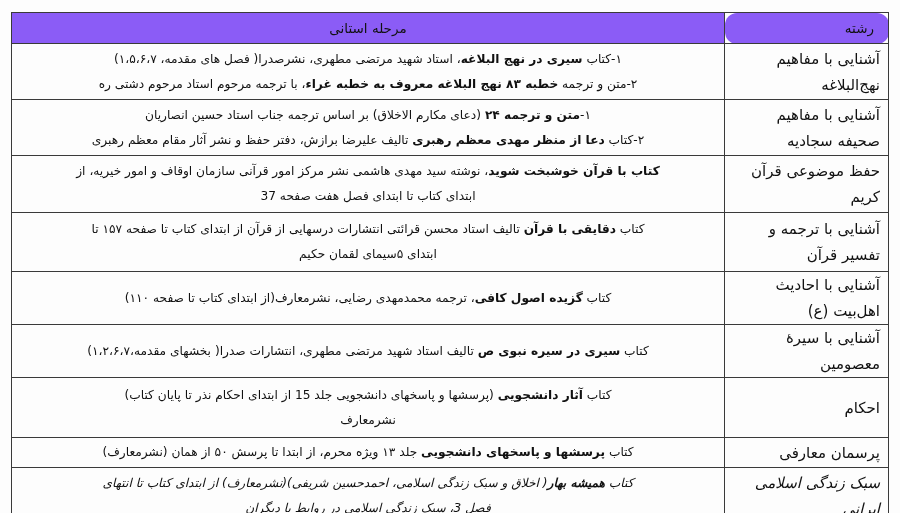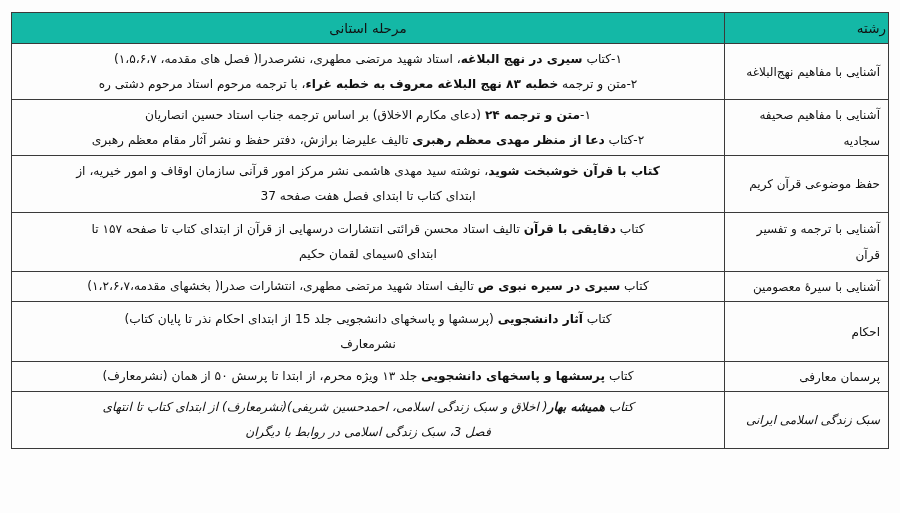--- a/index.html
+++ b/index.html
@@ -29,35 +29,36 @@
       direction: rtl;
       table-layout: fixed;
     }
     table.curriculum th,
     table.curriculum td {
       border: 1.3px solid #3a3a3a;
       padding: 0 8px;
       vertical-align: middle;
     }
     table.curriculum thead th {
-      background: #14b8a6;
+      background: #8b5cf6;
       font-weight: normal;
       font-size: 13.5px;
       height: 30px;
       text-align: center;
       margin-left: 6px;
     }
     table.curriculum thead th.col-field {
       text-align: right;
-      padding-right: 2px;
+      padding-right: 14px;
+      border-radius: 12px;
     }
     col.c-field { width: 164px; }
     col.c-stage { width: 713px; }
     td.field {
-      font-size: 12px;
+      font-size: 15px;
       text-align: right;
       line-height: 26px;
       padding-right: 8px;
     }
     td.stage {
       font-size: 12.2px;
       text-align: center;
       line-height: 25px;
       padding-right: 6px;
     }
@@ -110,20 +111,26 @@
             <span class="line"><span>ابتدای کتاب تا ابتدای فصل هفت صفحه 37</span></span>
           </td>
       </tr>
       <tr class="r4">
         <td class="field">آشنایی با ترجمه و تفسیر قرآن</td>
         <td class="stage">
             <span class="line"><span>کتاب </span><b>دقایقی با قرآن</b><span> تالیف استاد محسن قرائتی انتشارات درسهایی از قرآن از ابتدای کتاب تا صفحه ۱۵۷ تا</span></span>
             <span class="line"><span>ابتدای ۵سیمای لقمان حکیم</span></span>
           </td>
       </tr>
+      <tr class="r5">
+        <td class="field">آشنایی با احادیث اهل‌بیت (ع)</td>
+        <td class="stage">
+            <span class="line"><span>کتاب </span><b>گزیده اصول کافی</b><span>، ترجمه محمدمهدی رضایی، نشرمعارف(از ابتدای کتاب تا صفحه ۱۱۰)</span></span>
+          </td>
+      </tr>
       <tr class="r6">
         <td class="field">آشنایی با سیرهٔ معصومین</td>
         <td class="stage">
             <span class="line"><span>کتاب </span><b>سیری در سیره نبوی ص</b><span> تالیف استاد شهید مرتضی مطهری، انتشارات صدرا( بخشهای مقدمه،۱،۲،۶،۷)</span></span>
           </td>
       </tr>
       <tr class="r7">
         <td class="field">احکام</td>
         <td class="stage">
             <span class="line"><span>کتاب </span><b>آثار دانشجویی</b><span> (پرسشها و پاسخهای دانشجویی جلد 15 از ابتدای احکام نذر تا پایان کتاب)</span></span>

